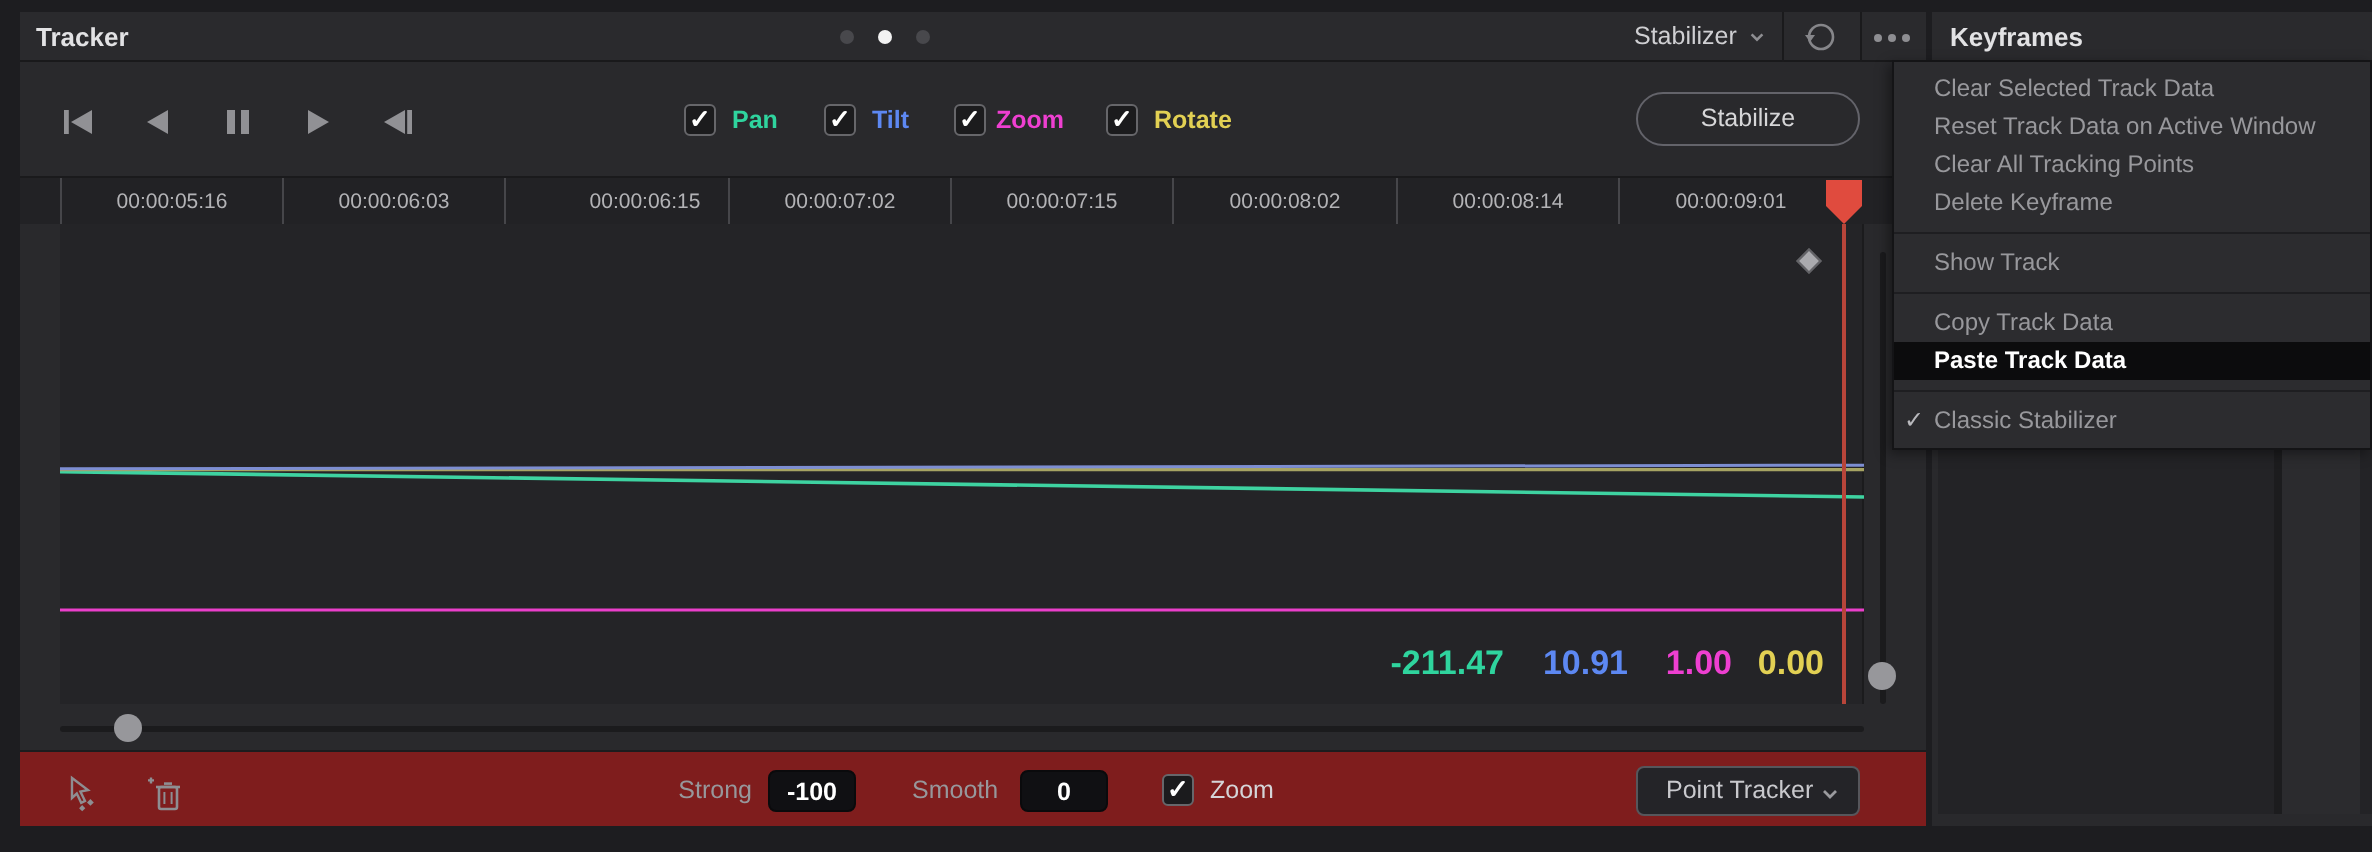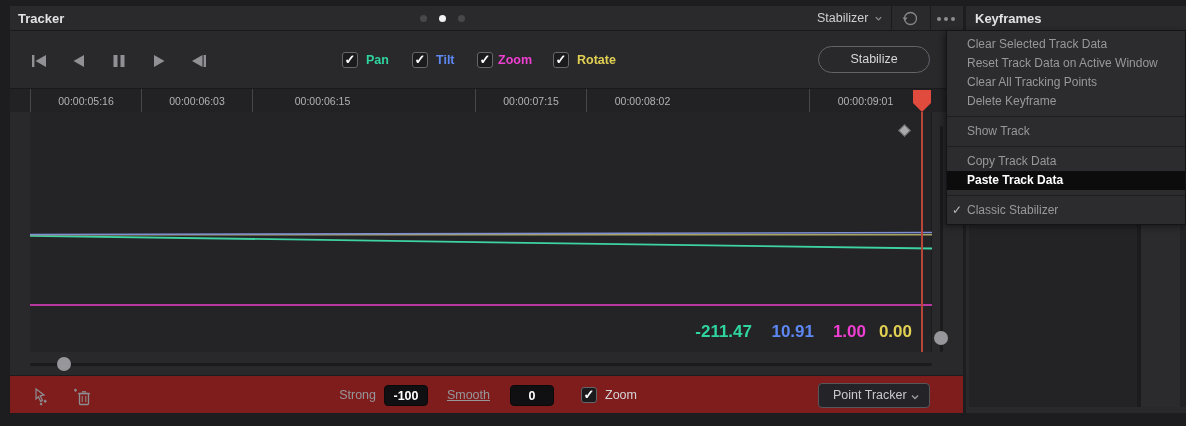--- a/index.html
+++ b/index.html
@@ -144,22 +144,24 @@
 
     <div class="abs cb" style="left:543px;top:46px;">✓</div>
     <div class="abs cb-label" style="left:567px;top:46px;color:#e2d053;">Rotate</div>
 
     <div class="abs stabilize-btn" style="left:808px;top:40px;">Stabilize</div>
 
     <div class="abs ruler">
       <div class="ruler-cell" style="left:20px;width:111px;"><span>00:00:05:16</span></div>
       <div class="ruler-cell" style="left:131px;width:111px;"><span>00:00:06:03</span></div>
       <div class="ruler-cell" style="left:242px;width:112px;padding-left:28px;"><span>00:00:06:15</span></div>
+      <div class="ruler-cell" style="left:354px;width:111px;"><span>00:00:07:02</span></div>
       <div class="ruler-cell" style="left:465px;width:111px;"><span>00:00:07:15</span></div>
       <div class="ruler-cell" style="left:576px;width:112px;"><span>00:00:08:02</span></div>
+      <div class="ruler-cell" style="left:688px;width:111px;"><span>00:00:08:14</span></div>
       <div class="ruler-cell" style="left:799px;width:112px;"><span>00:00:09:01</span></div>
       <svg class="abs" style="left:903px;top:1px;" width="18" height="23" viewBox="0 0 18 23">
         <path d="M0,0 h18 v13 l-9,9 l-9,-9 z" fill="#e04b3e"></path>
       </svg>
     </div>
 
     <div class="abs graph">
       <svg width="902" height="240" viewBox="0 0 902 240">
         <path d="M0,193 L902,193" stroke="#ea3fca" stroke-width="1.6" fill="none"></path>
         <path d="M0,123.8 C250,125.5 550,130.5 902,136.5" stroke="#3ed3a1" stroke-width="1.8" fill="none"></path>
@@ -195,21 +197,21 @@
           <line x1="8" y1="6.5" x2="20" y2="6.5" stroke="#8e8e92" stroke-width="1.3"></line>
           <line x1="12" y1="4.8" x2="16" y2="4.8" stroke="#8e8e92" stroke-width="1.3"></line>
           <line x1="12.2" y1="9" x2="12.2" y2="15" stroke="#8e8e92" stroke-width="1"></line>
           <line x1="15.8" y1="9" x2="15.8" y2="15" stroke="#8e8e92" stroke-width="1"></line>
         </g>
       </svg>
 
       <div class="blabel" style="left:312px;top:9px;width:54px;text-align:right;">Strong</div>
       <input class="bfield" style="left: 374px; top: 9px;" readonly="" value="-100">
 
-      <div class="blabel" style="left:430px;top:9px;width:50px;text-align:right;text-decoration:underline;">Smooth</div>
+      <div class="blabel" style="left:446px;top:9px;width:50px;">Smooth</div>
       <input class="bfield" style="left: 500px; top: 9px;" readonly="" value="0">
 
       <div class="abs cb" style="left:571px;top:11px;">✓</div>
       <div class="blabel" style="left:595px;top:9px;color:#d5d5d8;">Zoom</div>
 
       <div class="ptbtn" style="left:808px;top:7px;">
         <span>Point Tracker</span>
         <svg class="abs" style="right:9px;top:8px;" width="10" height="10" viewBox="0 0 10 10">
           <polyline points="2,3.5 5,6.5 8,3.5" fill="none" stroke="#9a9a9e" stroke-width="1.4"></polyline>
         </svg>

